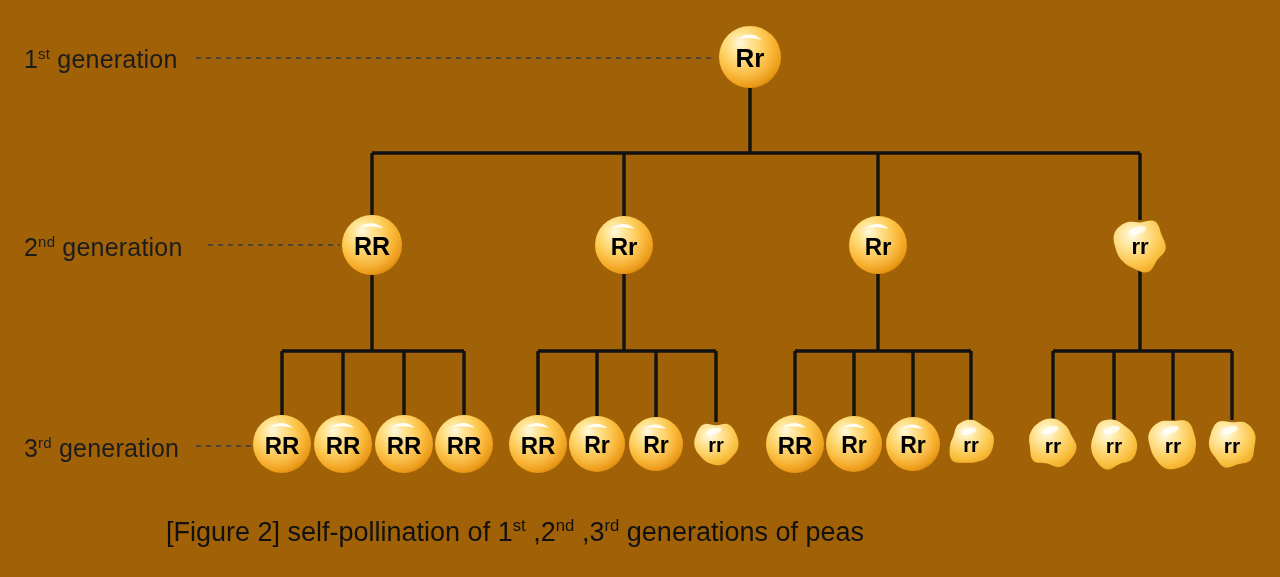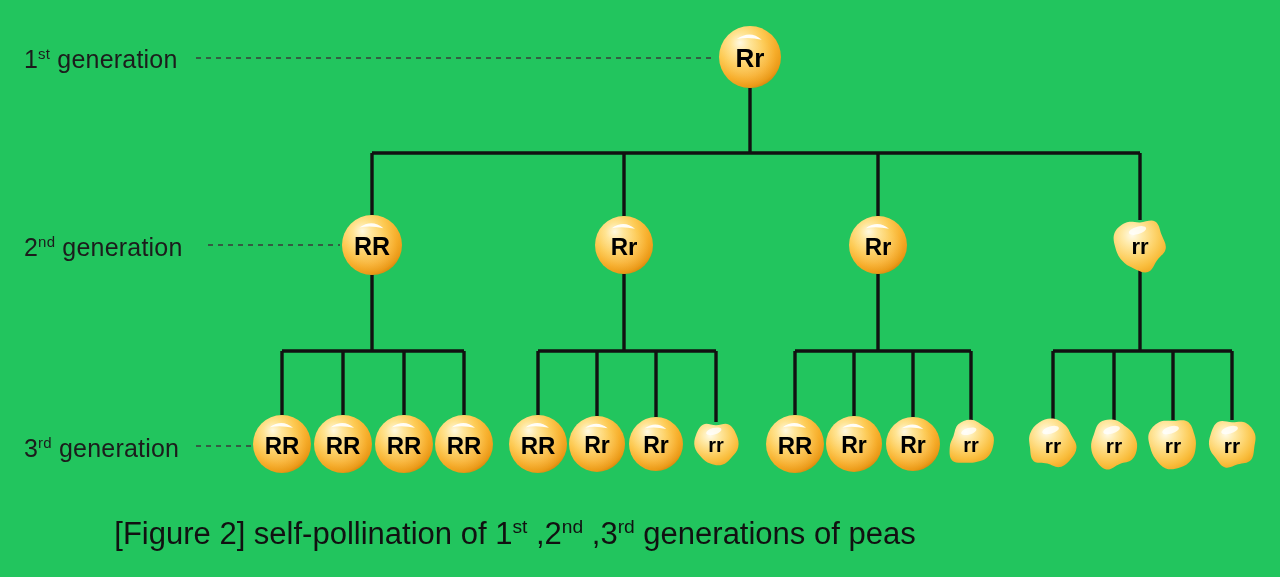--- a/index.html
+++ b/index.html
@@ -12,21 +12,21 @@
     width: 1280px;
     height: 577px;
     overflow: hidden;
     font-family: "Liberation Sans", sans-serif;
     color: #1a1a1a;
   }
   #figure-root {
     position: relative;
     width: 1280px;
     height: 577px;
-    background: #22c55e;
+    background: #a16207;
   }
   svg.diagram {
     position: absolute;
     left: 0;
     top: 0;
     width: 1280px;
     height: 577px;
   }
   .gen-label {
     font-family: "Liberation Sans", sans-serif;
@@ -55,21 +55,21 @@
     fill: #000000;
     text-anchor: middle;
     dominant-baseline: central;
   }
   .caption {
     position: absolute;
     left: 0;
     top: 516;
     width: 1030px;
     text-align: center;
-    font-size: 31px;
+    font-size: 27px;
     color: #111111;
     font-family: "Liberation Sans", sans-serif;
   }
   .caption sup {
     font-size: 0.62em;
     vertical-align: super;
   }
 </style>
 </head>
 <body>

